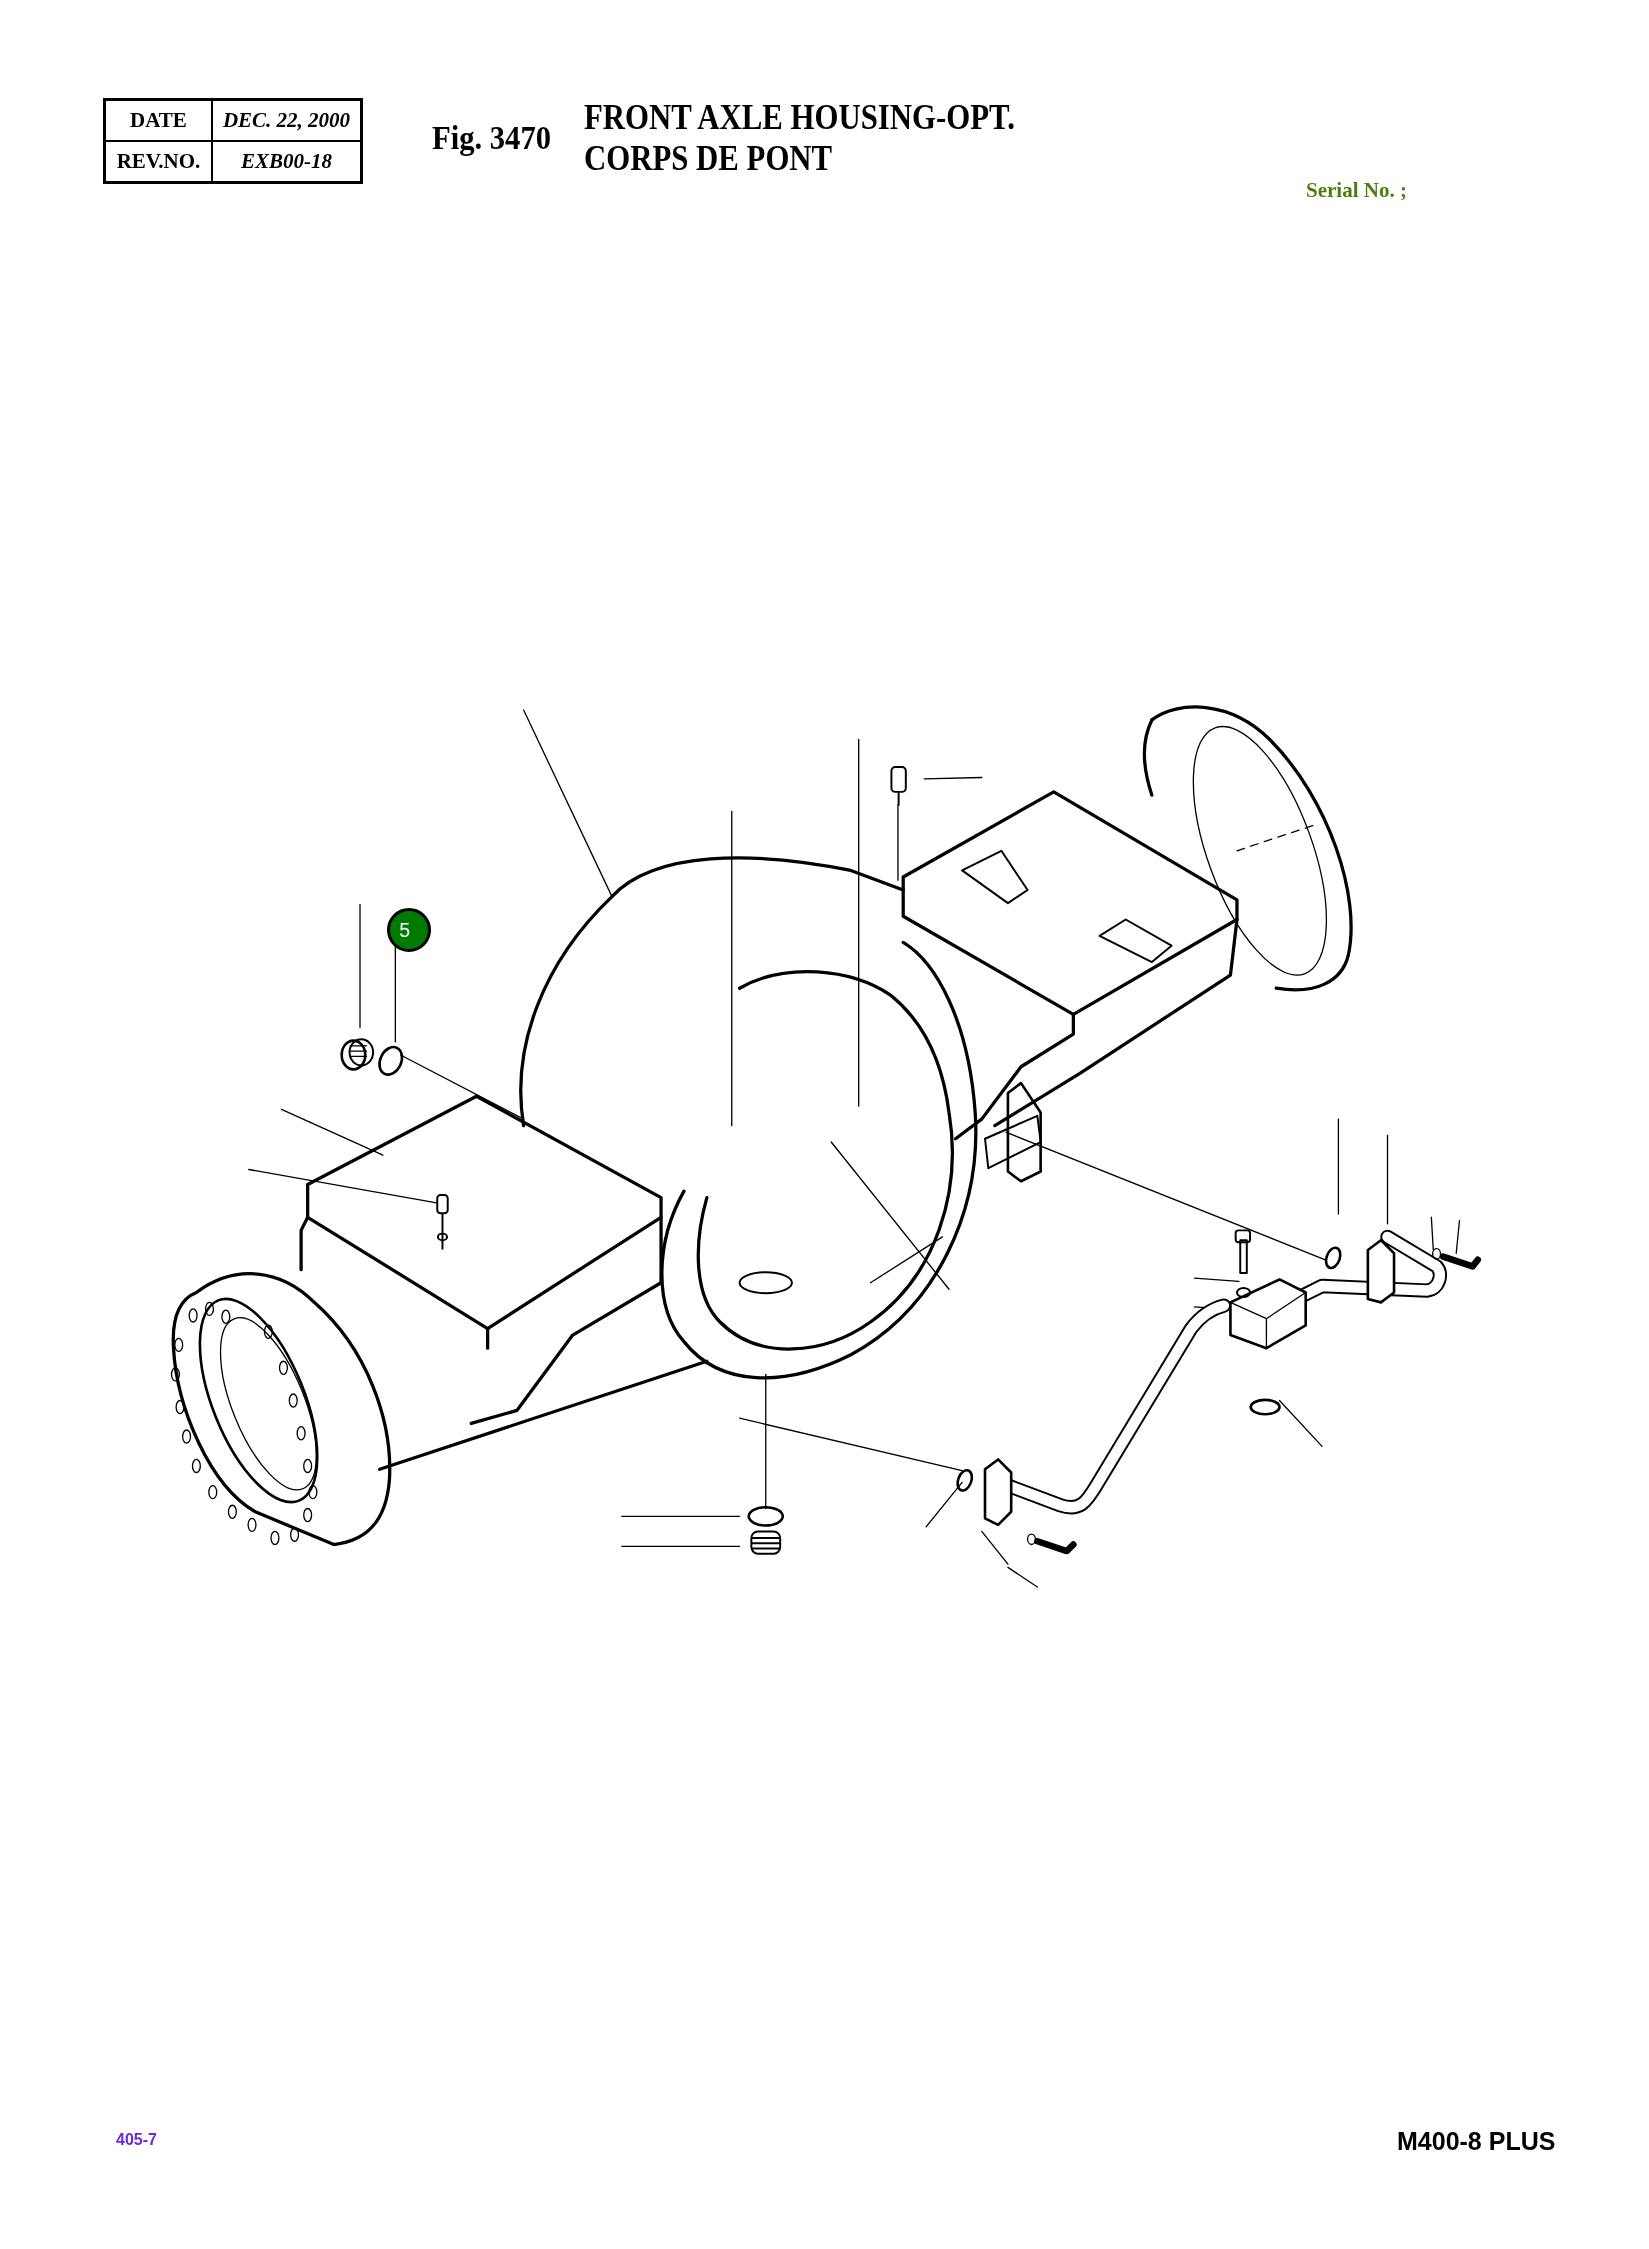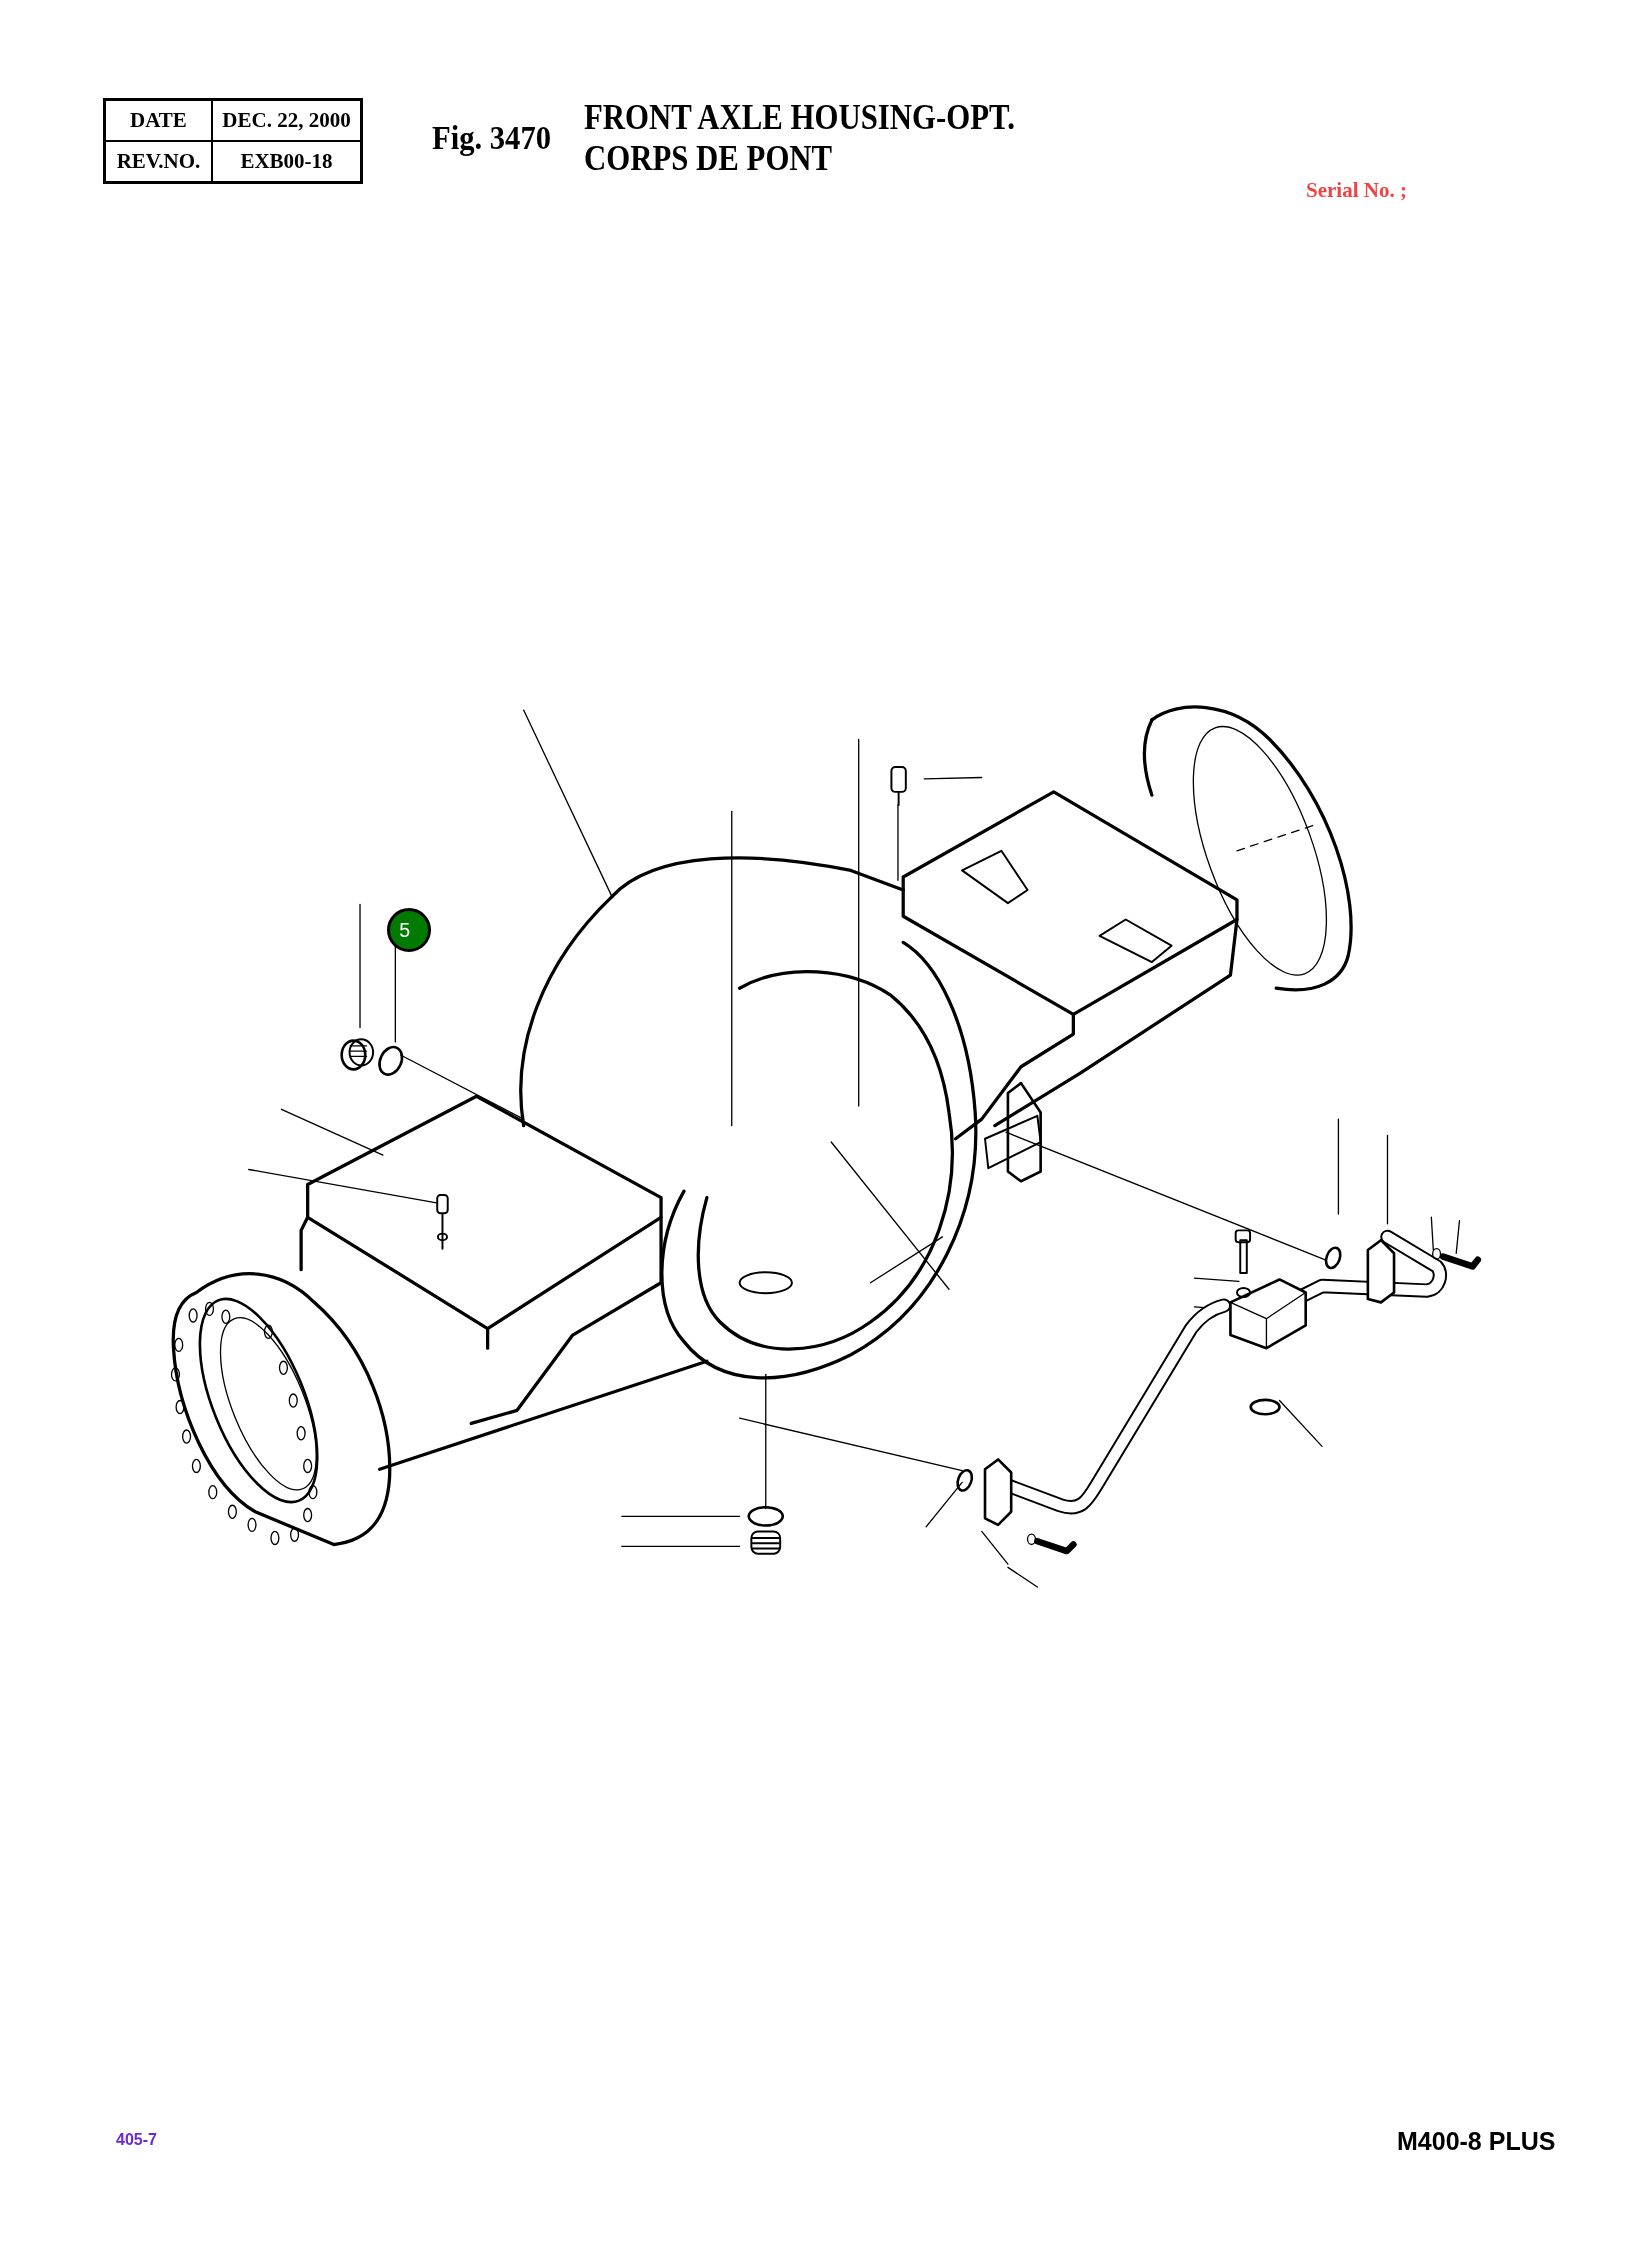--- a/index.html
+++ b/index.html
@@ -5,36 +5,36 @@
   html, body { margin: 0; padding: 0; background: #ffffff; }
   body { width: 1650px; height: 2250px; position: relative; overflow: hidden; }
   .rev-table {
     position: absolute; left: 103px; top: 98px;
     border-collapse: collapse; border: 3.9px solid #000;
     font-family: "Liberation Serif", "DejaVu Serif", serif; font-weight: bold;
     font-size: 21px; color: #000;
   }
   .rev-table td { border: 2px solid #000; height: 39px; padding: 0 6.5px; text-align: center; white-space: nowrap; }
   .rev-table td.lbl { width: 92px; margin-left: 36px; }
-  .rev-table td.val { width: 134px; }
+  .rev-table td.val { width: 134px; font-style: italic; }
   .fig-label {
     position: absolute; left: 432px; top: 119px;
     font-family: "Liberation Serif", "DejaVu Serif", serif; font-weight: bold;
     font-size: 34px; color: #000; transform: scaleX(0.9); transform-origin: left;
   }
   .title-block {
     position: absolute; left: 584px; top: 97px;
     font-family: "Liberation Serif", "DejaVu Serif", serif; font-weight: bold;
     font-size: 35px; line-height: 41px; color: #000;
     transform: scaleX(0.88); transform-origin: left;
   }
   .serial {
     position: absolute; left: 1306px; top: 178px;
     font-family: "Liberation Serif", "DejaVu Serif", serif; font-weight: bold;
-    font-size: 21px; color: #ef4444;
+    font-size: 21px; color: #4d7c0f;
   }
   .page-num {
     position: absolute; left: 116px; top: 2131px;
     font-family: "Liberation Sans", "DejaVu Sans", sans-serif; font-weight: bold;
     font-size: 16px; color: #6d28d9;
   }
   .model {
     position: absolute; left: 1397px; top: 2127px;
     font-family: "Liberation Sans", "DejaVu Sans", sans-serif; font-weight: bold;
     font-size: 25px; color: #000;

